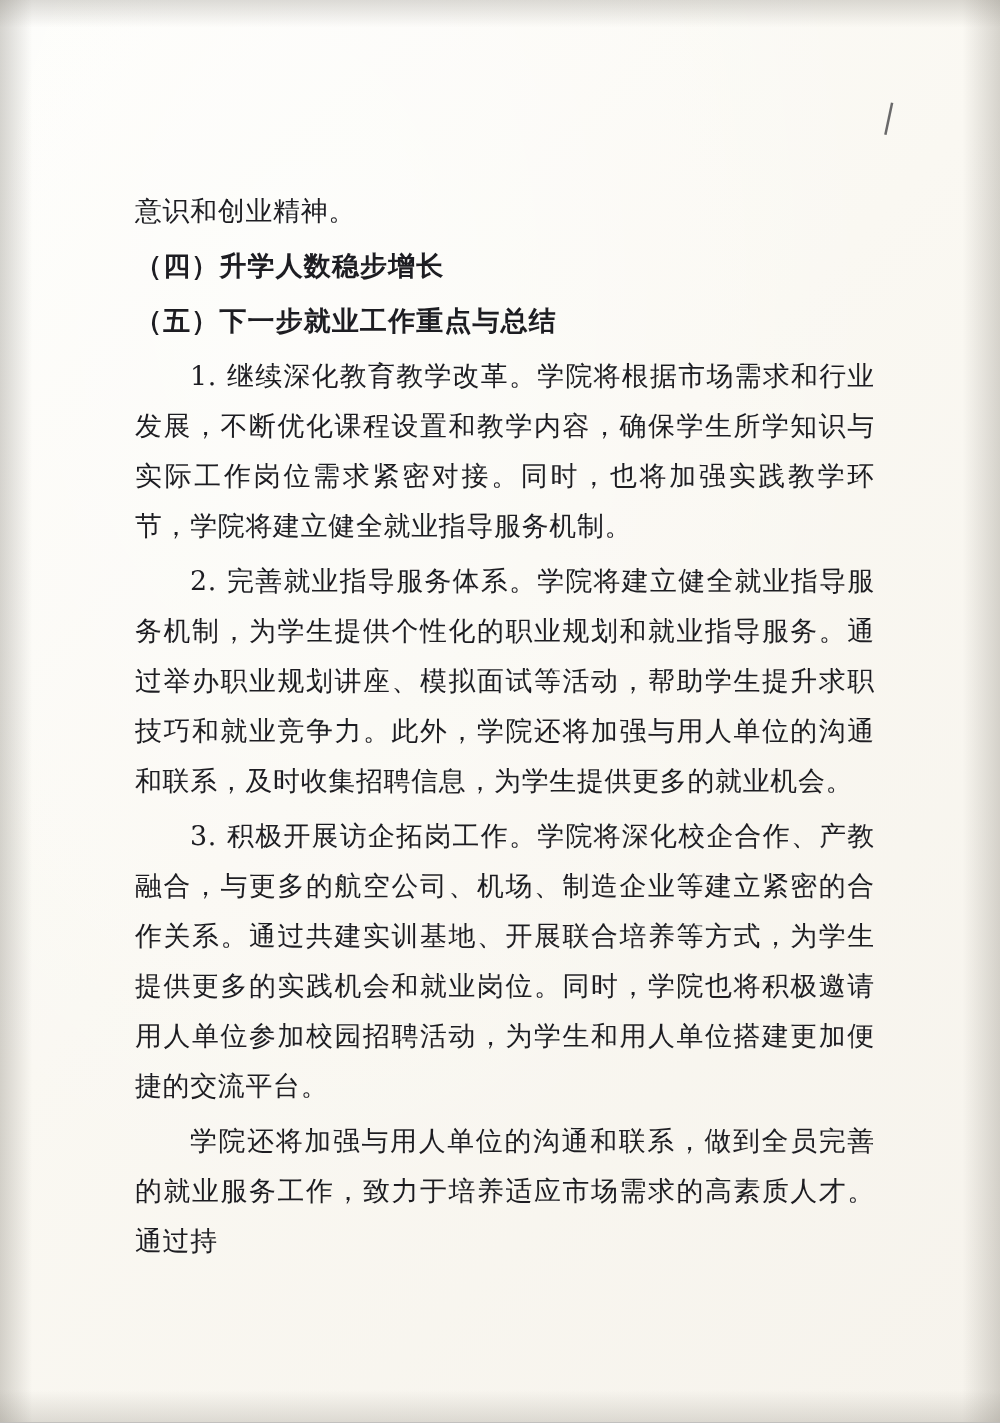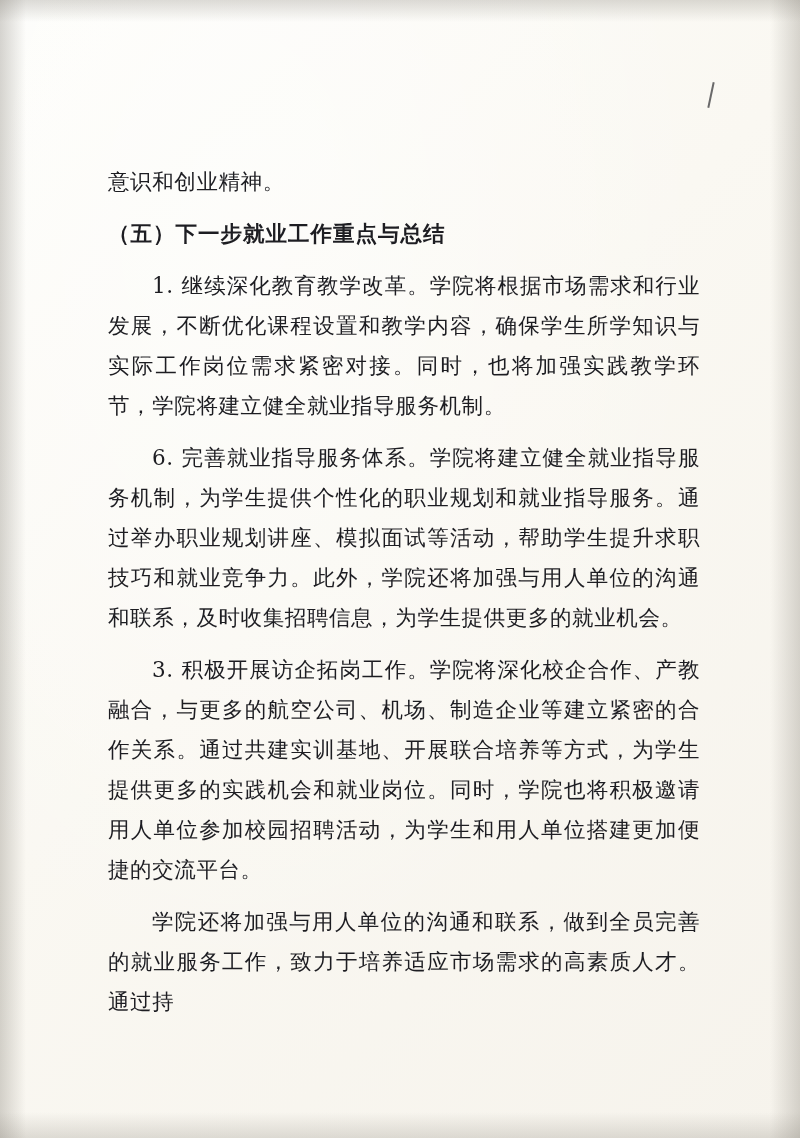--- a/index.html
+++ b/index.html
@@ -63,21 +63,21 @@
     opacity: 0.75;
   }
   .content {
     position: absolute;
     top: 150px;
     left: 108px;
     width: 592px;
     color: #1d1d22;
   }
   p {
-    margin: 12px 0 2px 0;
+    margin: 0 0 2px 0;
     font-size: 21.5px;
     line-height: 40px;
     letter-spacing: 0.6px;
     text-align: justify;
     text-justify: inter-character;
   }
   .indent2 { text-indent: 44px; }
   .heading {
     font-weight: 700;
     letter-spacing: 1px;
@@ -98,30 +98,31 @@
   <div class="scan-shade-left"></div>
   <div class="scan-shade-right"></div>
   <div class="scan-shade-top"></div>
   <div class="scan-shade-bottom"></div>
   <div class="mark-stroke"></div>
 
   <div class="content">
 
     <p class="blk">意识和创业精神。</p>
 
+    <p class="heading blk">（四）升学人数稳步增长</p>
 
 
     <p class="heading blk">（五）下一步就业工作重点与总结</p>
 
     <p class="numbered blk">
       <span class="lead">1. 继续深化教育教学改革。</span><span>学院将根据市场需求和行业发展，不断优化课程设置和教学内容，确保学生所学知识与实际工作岗位需求紧密对接。同时，也将加强实践教学环节，学院将建立健全就业指导服务机制。</span>
     </p>
 
     <p class="numbered blk">
-      <span class="lead">6. 完善就业指导服务体系。</span><span>学院将建立健全就业指导服务机制，为学生提供个性化的职业规划和就业指导服务。通过举办职业规划讲座、模拟面试等活动，帮助学生提升求职技巧和就业竞争力。此外，学院还将加强与用人单位的沟通和联系，及时收集招聘信息，为学生提供更多的就业机会。</span>
+      <span class="lead">2. 完善就业指导服务体系。</span><span>学院将建立健全就业指导服务机制，为学生提供个性化的职业规划和就业指导服务。通过举办职业规划讲座、模拟面试等活动，帮助学生提升求职技巧和就业竞争力。此外，学院还将加强与用人单位的沟通和联系，及时收集招聘信息，为学生提供更多的就业机会。</span>
     </p>
 
     <p class="numbered blk">
       <span class="lead">3. 积极开展访企拓岗工作。</span><span>学院将深化校企合作、产教融合，与更多的航空公司、机场、制造企业等建立紧密的合作关系。通过共建实训基地、开展联合培养等方式，为学生提供更多的实践机会和就业岗位。同时，学院也将积极邀请用人单位参加校园招聘活动，为学生和用人单位搭建更加便捷的交流平台。</span>
     </p>
 
     <p class="indent2 blk">学院还将加强与用人单位的沟通和联系，做到全员完善的就业服务工作，致力于培养适应市场需求的高素质人才。通过持</p>
 
   </div>
 </div>

